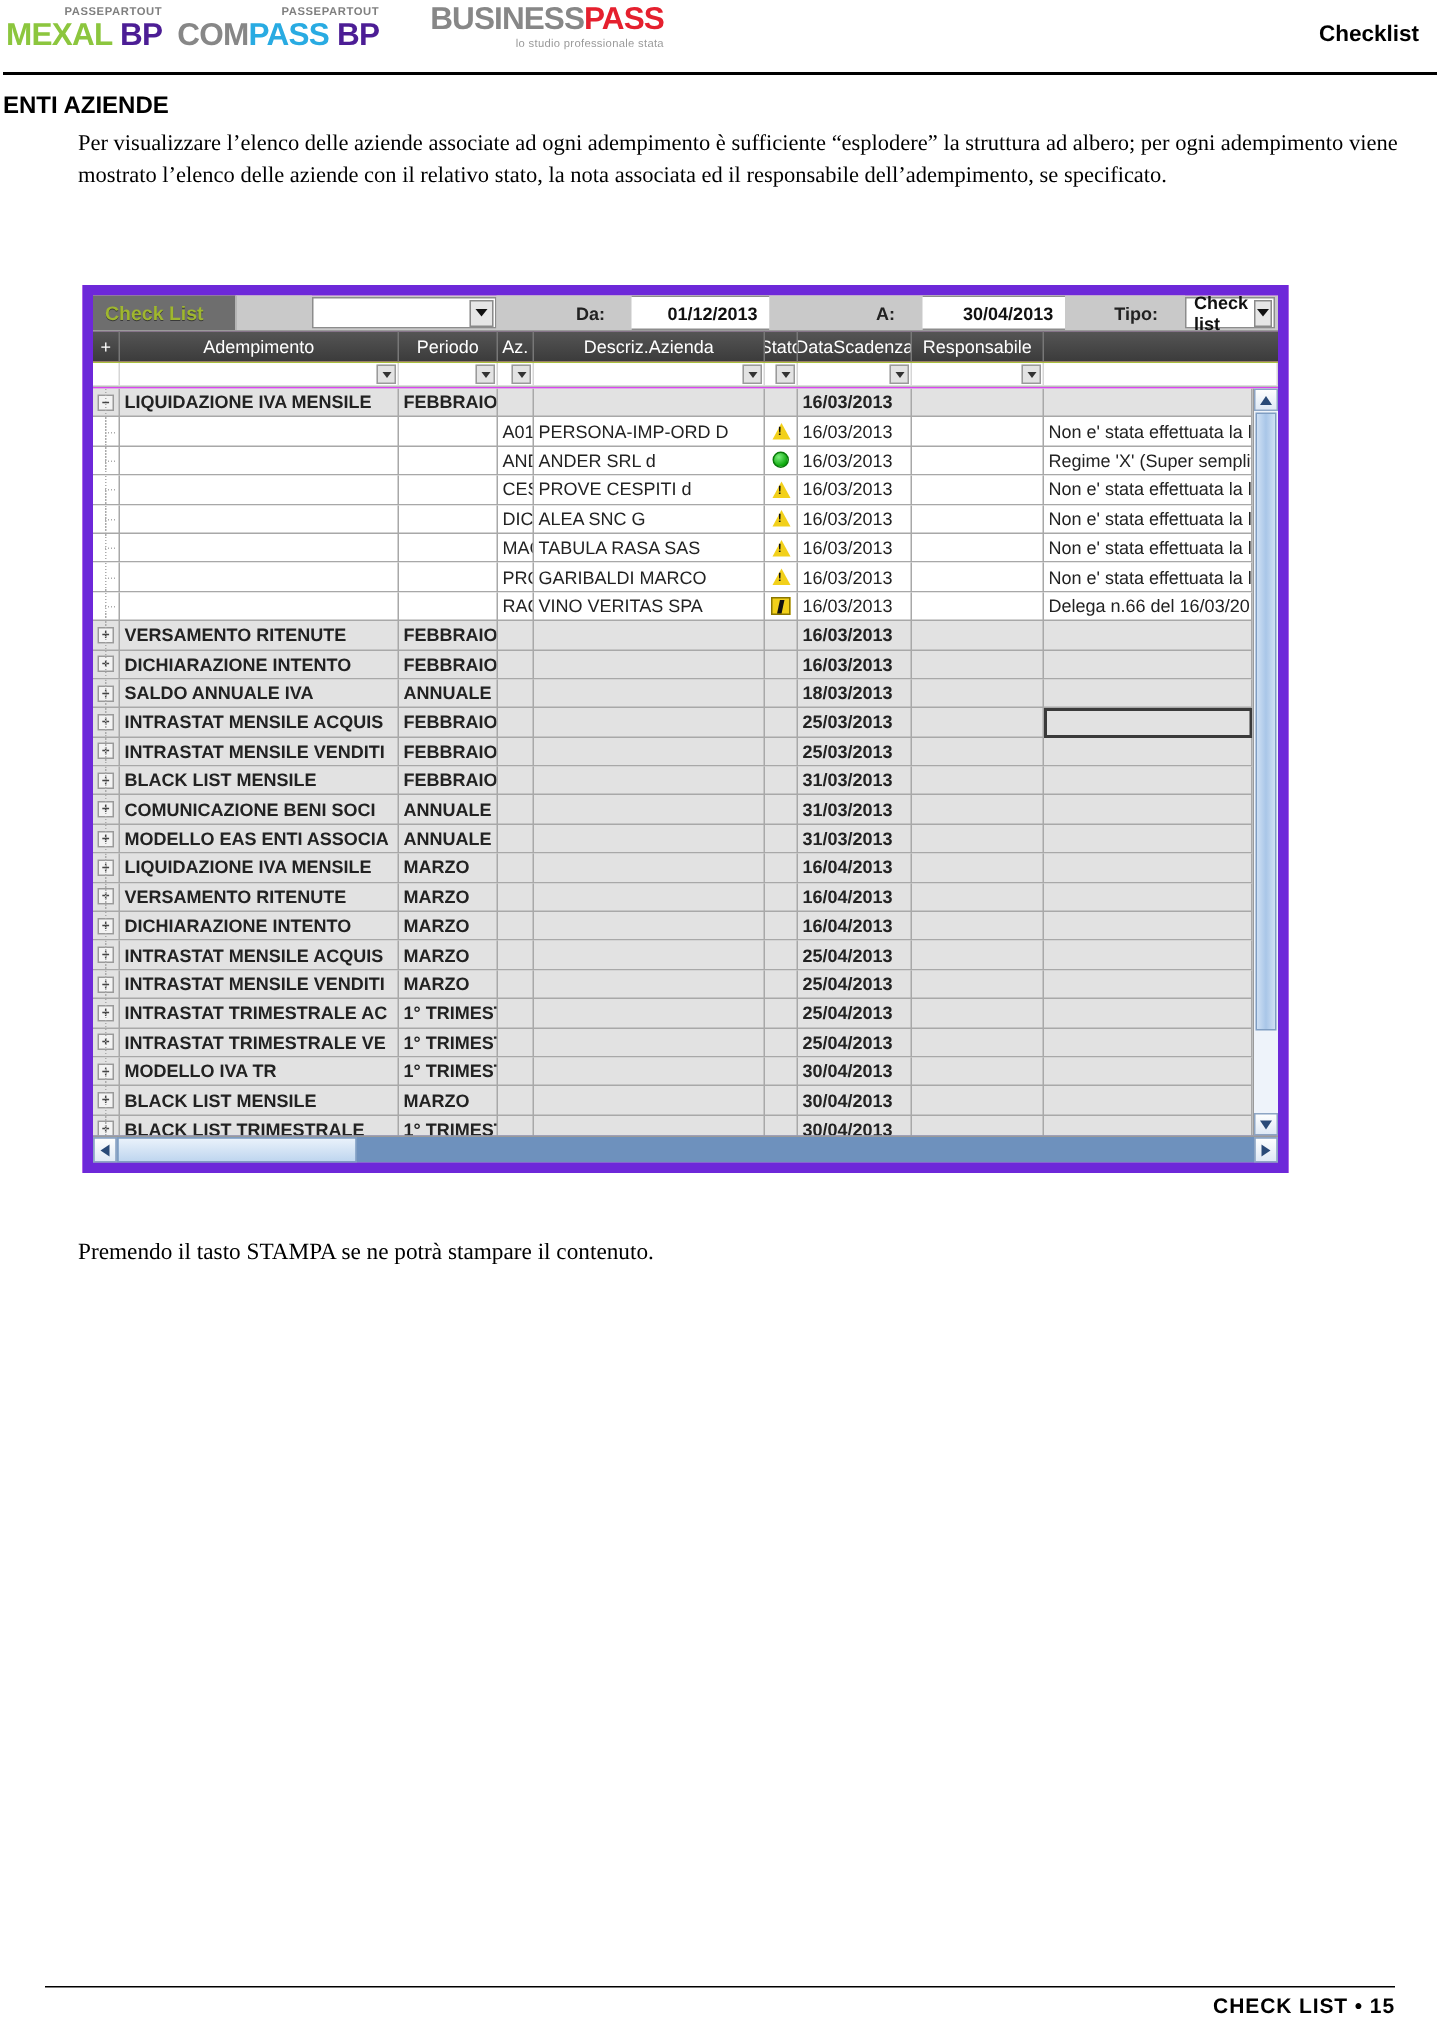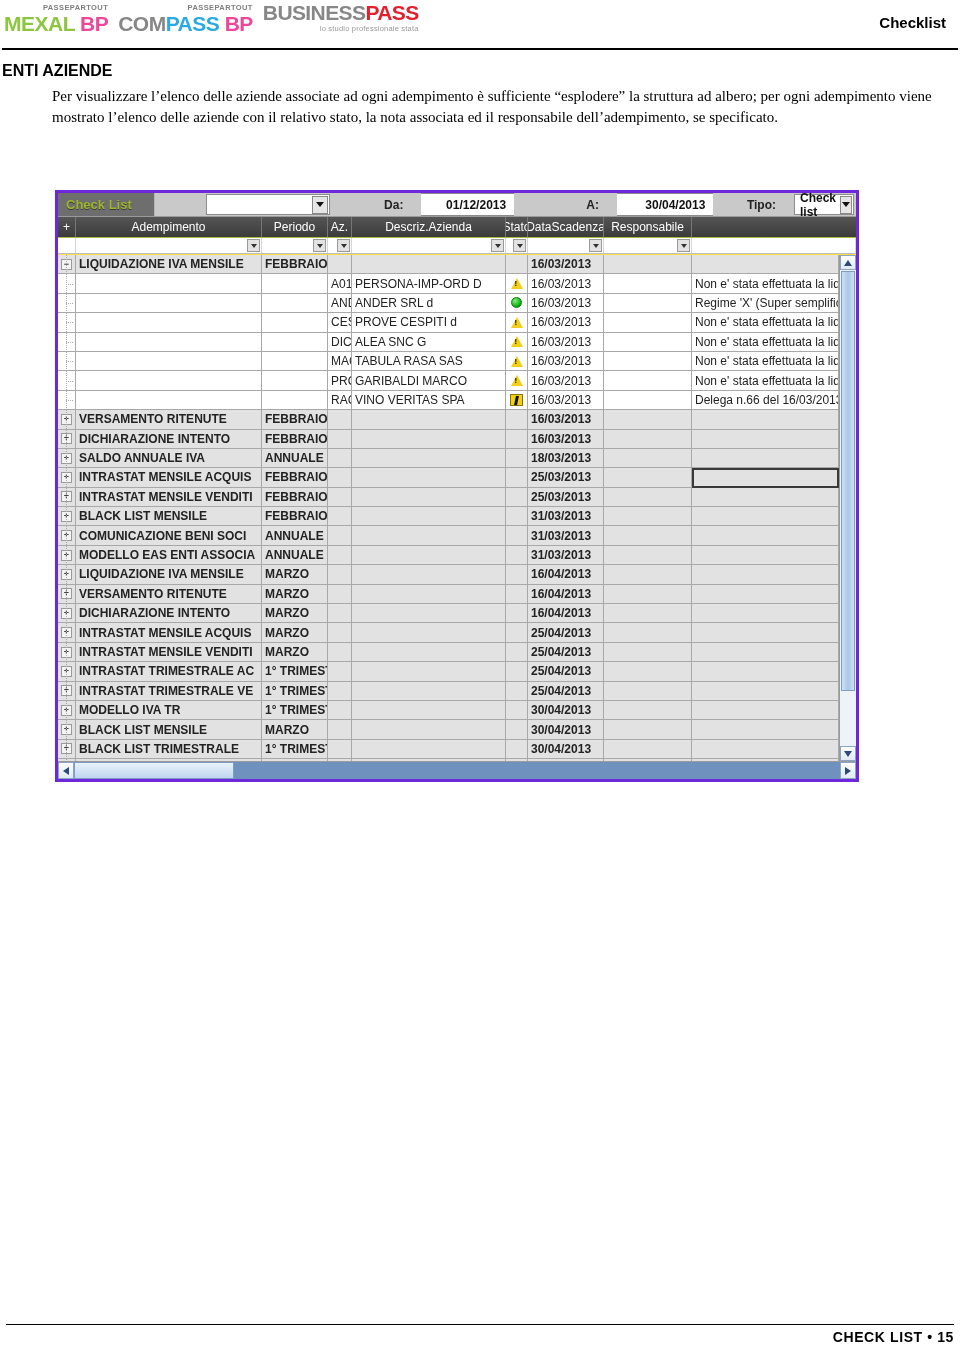--- a/index.html
+++ b/index.html
@@ -18,22 +18,22 @@
   .logo-block { display:flex; flex-direction:column; line-height:1; font-family:"Liberation Sans", sans-serif; }
   .logo-kicker {
     font-size:7.5px; font-weight:bold; color:#7f7f7f; letter-spacing:.4px;
     margin-bottom:1px;
   }
   .logo-main { font-size:21px; font-weight:bold; letter-spacing:-0.5px; white-space:nowrap; }
   .lg-green { color:#8cc63e; }
   .lg-gray  { color:#878787; }
   .lg-blue  { color:#29abe2; }
   .lg-red   { color:#e5202e; }
-  .bp-mark { color:#ec4899; }
-  .logo-bus { display:flex; flex-direction:column; line-height:1; font-family:"Liberation Sans", sans-serif; padding-bottom:1px;}
+  .bp-mark { color:#4c1d95; }
+  .logo-bus { display:flex; flex-direction:column; line-height:1; font-family:"Liberation Sans", sans-serif; padding-bottom:1px;margin-left:24px;}
   .logo-bus .bus-main { font-size:21px; font-weight:bold; letter-spacing:-0.6px; }
   .logo-bus .bus-sub { font-size:7.5px; color:#9a9a9a; letter-spacing:.2px; margin-top:2px; font-weight:normal;}
   .doc-tag {
     position:absolute; right:14px; top:14px;
     font-family:"Liberation Sans", sans-serif;
     font-size:15px; font-weight:bold; color:#000;
   }
   .header-rule { border-bottom:2px solid #000; margin:0 2px; }
 
   
@@ -47,22 +47,22 @@
     font-size:15px; color:#000;
     line-height:1.42;
     margin:0 22px 0 52px;
     text-align:left;
   }
   .para-after { margin:0 0 0 52px; font-size:15.5px; line-height:1.9; }
 
   
   .shot-wrap {
     position:absolute; left:55px; top:190px; width:804px; height:592px;
-    background:#fde047;
-    border:3px solid #6d28d9;
+    background:#d946ef;
+    border:7px solid #6d28d9;
   }
   .shot-inner { position:relative; width:100%; height:100%; }
 
   
   .toolbar {
     display:flex; align-items:stretch; height:24px;
     background:#c9c9c9;
     border-bottom:1px solid #9a9a9a;
     font-family:"Liberation Sans", sans-serif; font-size:12px;
   }
@@ -227,21 +227,21 @@
   .hs-rt i { width:0;height:0;border-top:4px solid transparent;border-bottom:4px solid transparent;border-left:6px solid #2a4a77;}
   .hs-track { flex:1; position:relative; }
   .hs-thumb {
     position:absolute; left:0; top:0; bottom:0; width:160px;
     background:linear-gradient(#eaf2fb,#bfd6ef);
     border:1px solid #7f9dc2;
   }
 
   
   .footer {
-    position:absolute; left:0; right:0; bottom:10px; padding:0 6px;
+    position:absolute; left:0; right:0; bottom:10px; padding:0 30px;
   }
   .footer-rule { border-top:1.5px solid #000; margin-bottom:4px; }
   .footer-text {
     text-align:right; font-family:"Liberation Sans", sans-serif;
     font-size:14px; font-weight:bold; letter-spacing:.6px; color:#000;
   }
 </style>
 </head>
 <body>
 
@@ -772,18 +772,19 @@
     </div>
     <div class="hs-btn hs-rt">
           <i></i>
         </div>
   </div>
 
 </div>
 </div>
 
 <div style="position:absolute; left:0; top:820px; right:0;">
+  <p class="para-after">Premendo il tasto STAMPA se ne potrà stampare il contenuto.</p>
 </div>
 
 <div class="footer">
   <div class="footer-rule"></div>
   <div class="footer-text">CHECK LIST  •  15</div>
 </div>
 
 </body></html>

